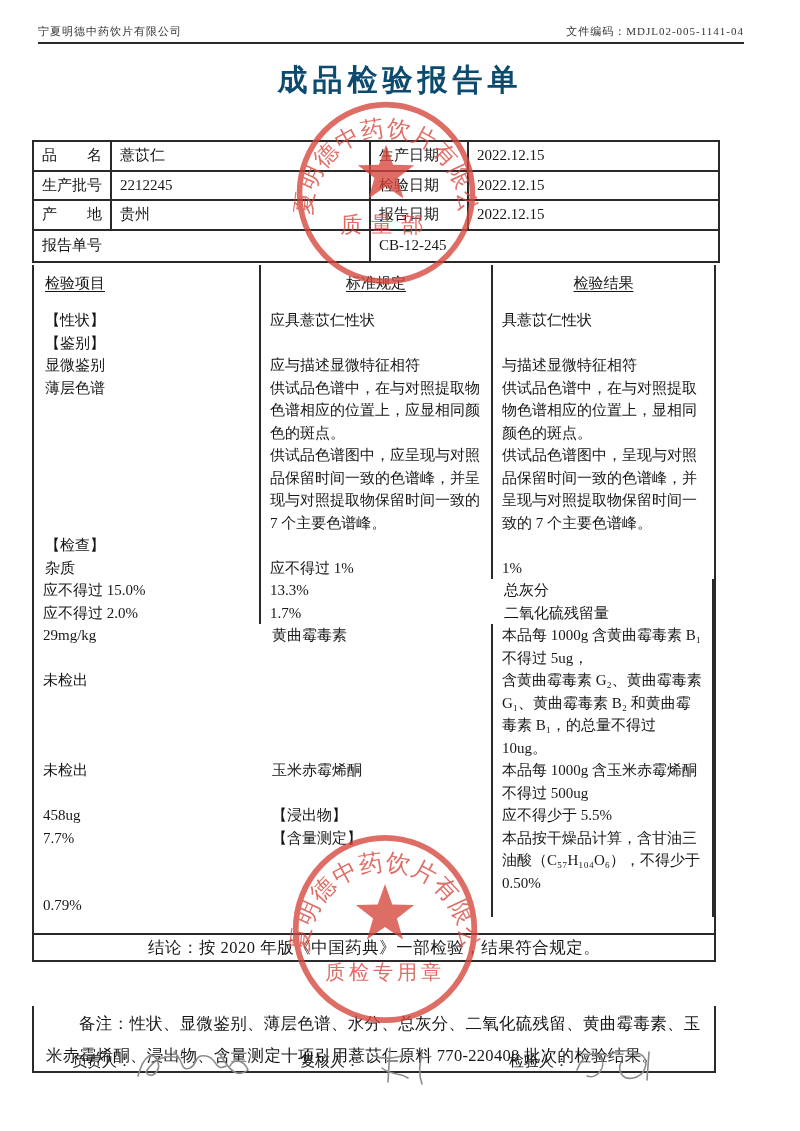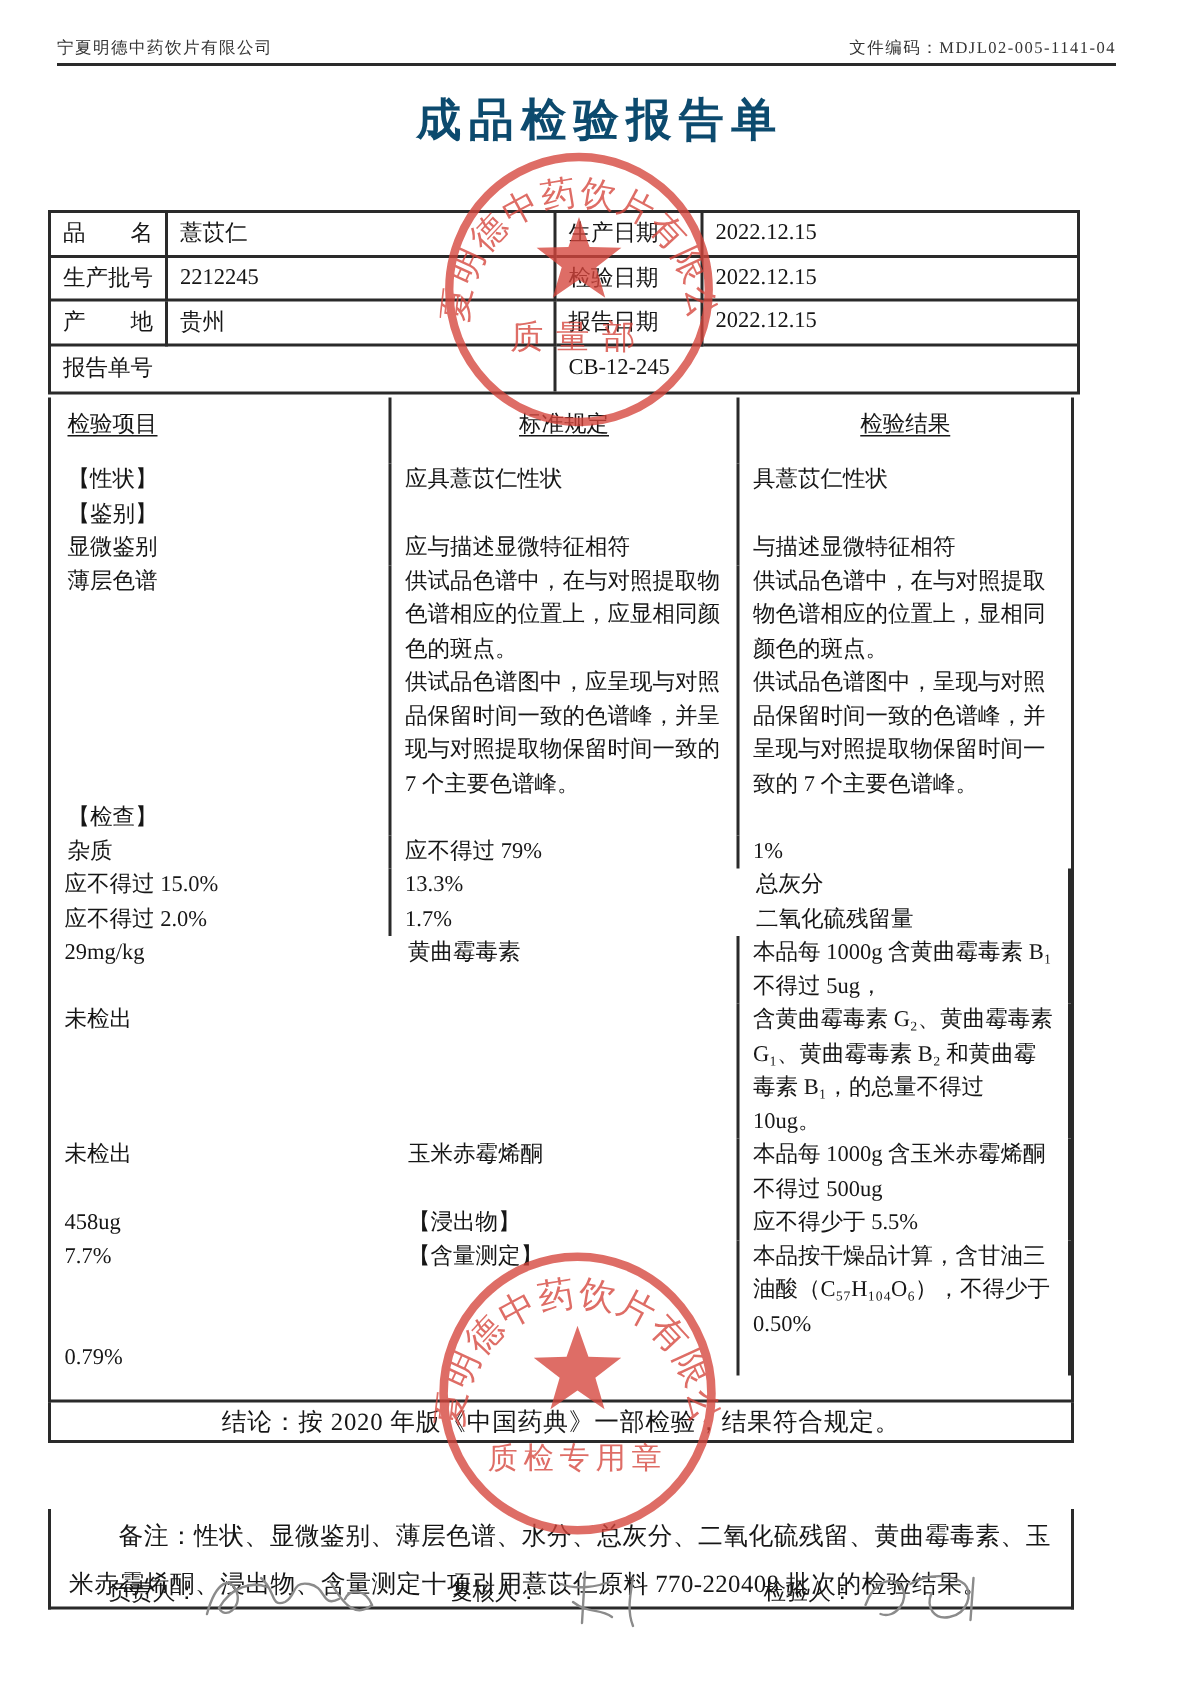--- a/index.html
+++ b/index.html
@@ -118,21 +118,21 @@
 
   <div class="mc c1"></div>
   <div class="mc c2">供试品色谱图中，应呈现与对照品保留时间一致的色谱峰，并呈现与对照提取物保留时间一致的 7 个主要色谱峰。</div>
   <div class="mc c3">供试品色谱图中，呈现与对照品保留时间一致的色谱峰，并呈现与对照提取物保留时间一致的 7 个主要色谱峰。</div>
 
   <div class="mc c1">【检查】</div>
   <div class="mc c2"></div>
   <div class="mc c3"></div>
 
   <div class="mc c1">杂质</div>
-  <div class="mc c2">应不得过 79%</div>
+  <div class="mc c2">应不得过 1%</div>
   <div class="mc c3">1%</div>
 
   <div class="mc c2">应不得过 15.0%</div>
   <div class="mc c3">13.3%</div>
 
   <div class="mc c1">总灰分</div>
   <div class="mc c2">应不得过 2.0%</div>
   <div class="mc c3">1.7%</div>
 
   <div class="mc c1">二氧化硫残留量</div>

